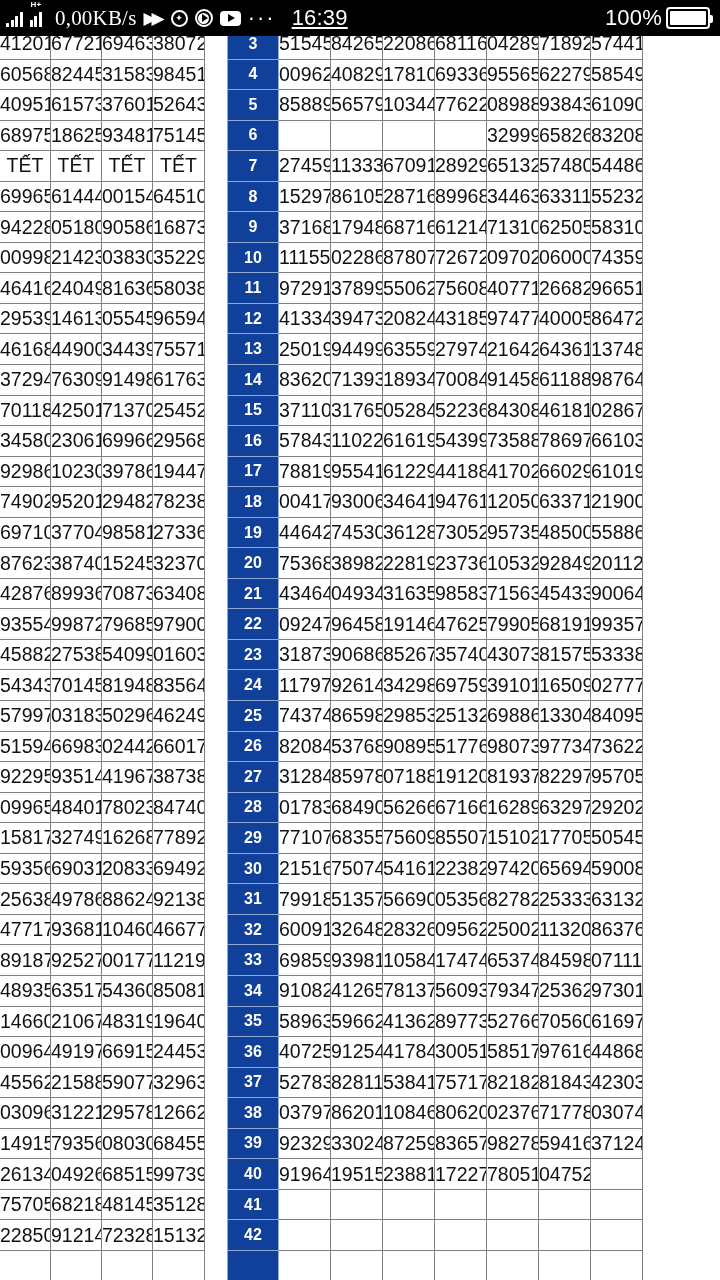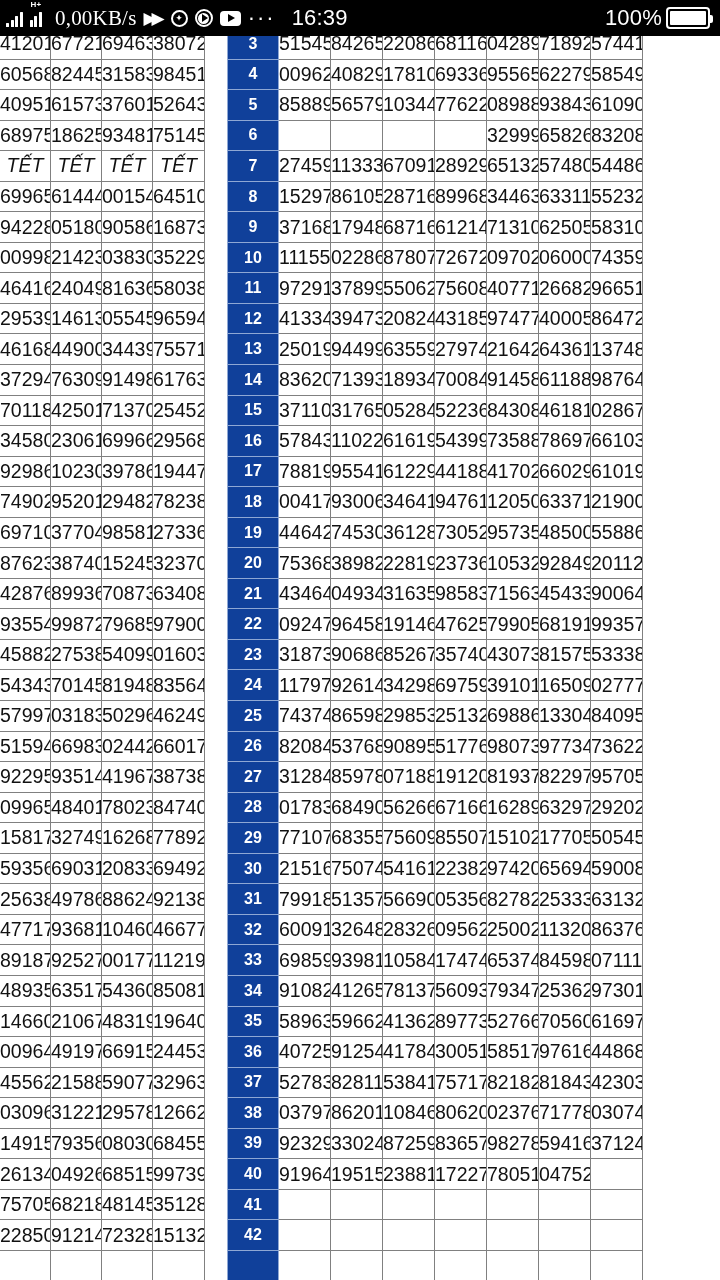--- a/index.html
+++ b/index.html
@@ -51,21 +51,21 @@
   .circ2 .inner{width:11px;height:11px;background:#fff;border-radius:50%;
     display:flex;align-items:center;justify-content:center;}
   .yt{
     width:21px;height:15px;background:#fff;border-radius:4px;
     display:inline-flex;align-items:center;justify-content:center;
   }
   .yt b{ width:0;height:0;border-left:7px solid #000;
          border-top:4.5px solid transparent;border-bottom:4.5px solid transparent;
          margin-left:2px;}
   .dots{ font-size:22px; line-height:10px; letter-spacing:2px; }
-  .clock{ font-size:22px; margin-left:9px; }
+  .clock{ font-size:22px; margin-left:9px;text-decoration:underline; }
   .batt-pct{ font-size:22px; }
   .batt{
     width:44px;height:22px;border:2px solid #fff;border-radius:4px;
     position:relative; padding:2px;
   }
   .batt:after{content:"";position:absolute;right:-5px;top:6px;width:3px;height:8px;
     background:#fff;border-radius:0 2px 2px 0;}
   .batt i{display:block;height:100%;background:#fff;border-radius:1px;}
 
   
@@ -113,21 +113,20 @@
   }
   #right-table td.d{ width:52px; }
   #right-table td.d.last{ width:52px; }
 
   td.green{ background:#ccea6a; }
   td.orange{ background:#e0a000; }
   td.tet{
     background:#ff0000;
     color:#000000;
     font-size:19px;
-    font-style:italic;
   }
 </style>
 </head>
 <body>
 
 <div id="status-bar">
   <div class="left">
     <span class="sig">
         <i></i>
         <i></i>

